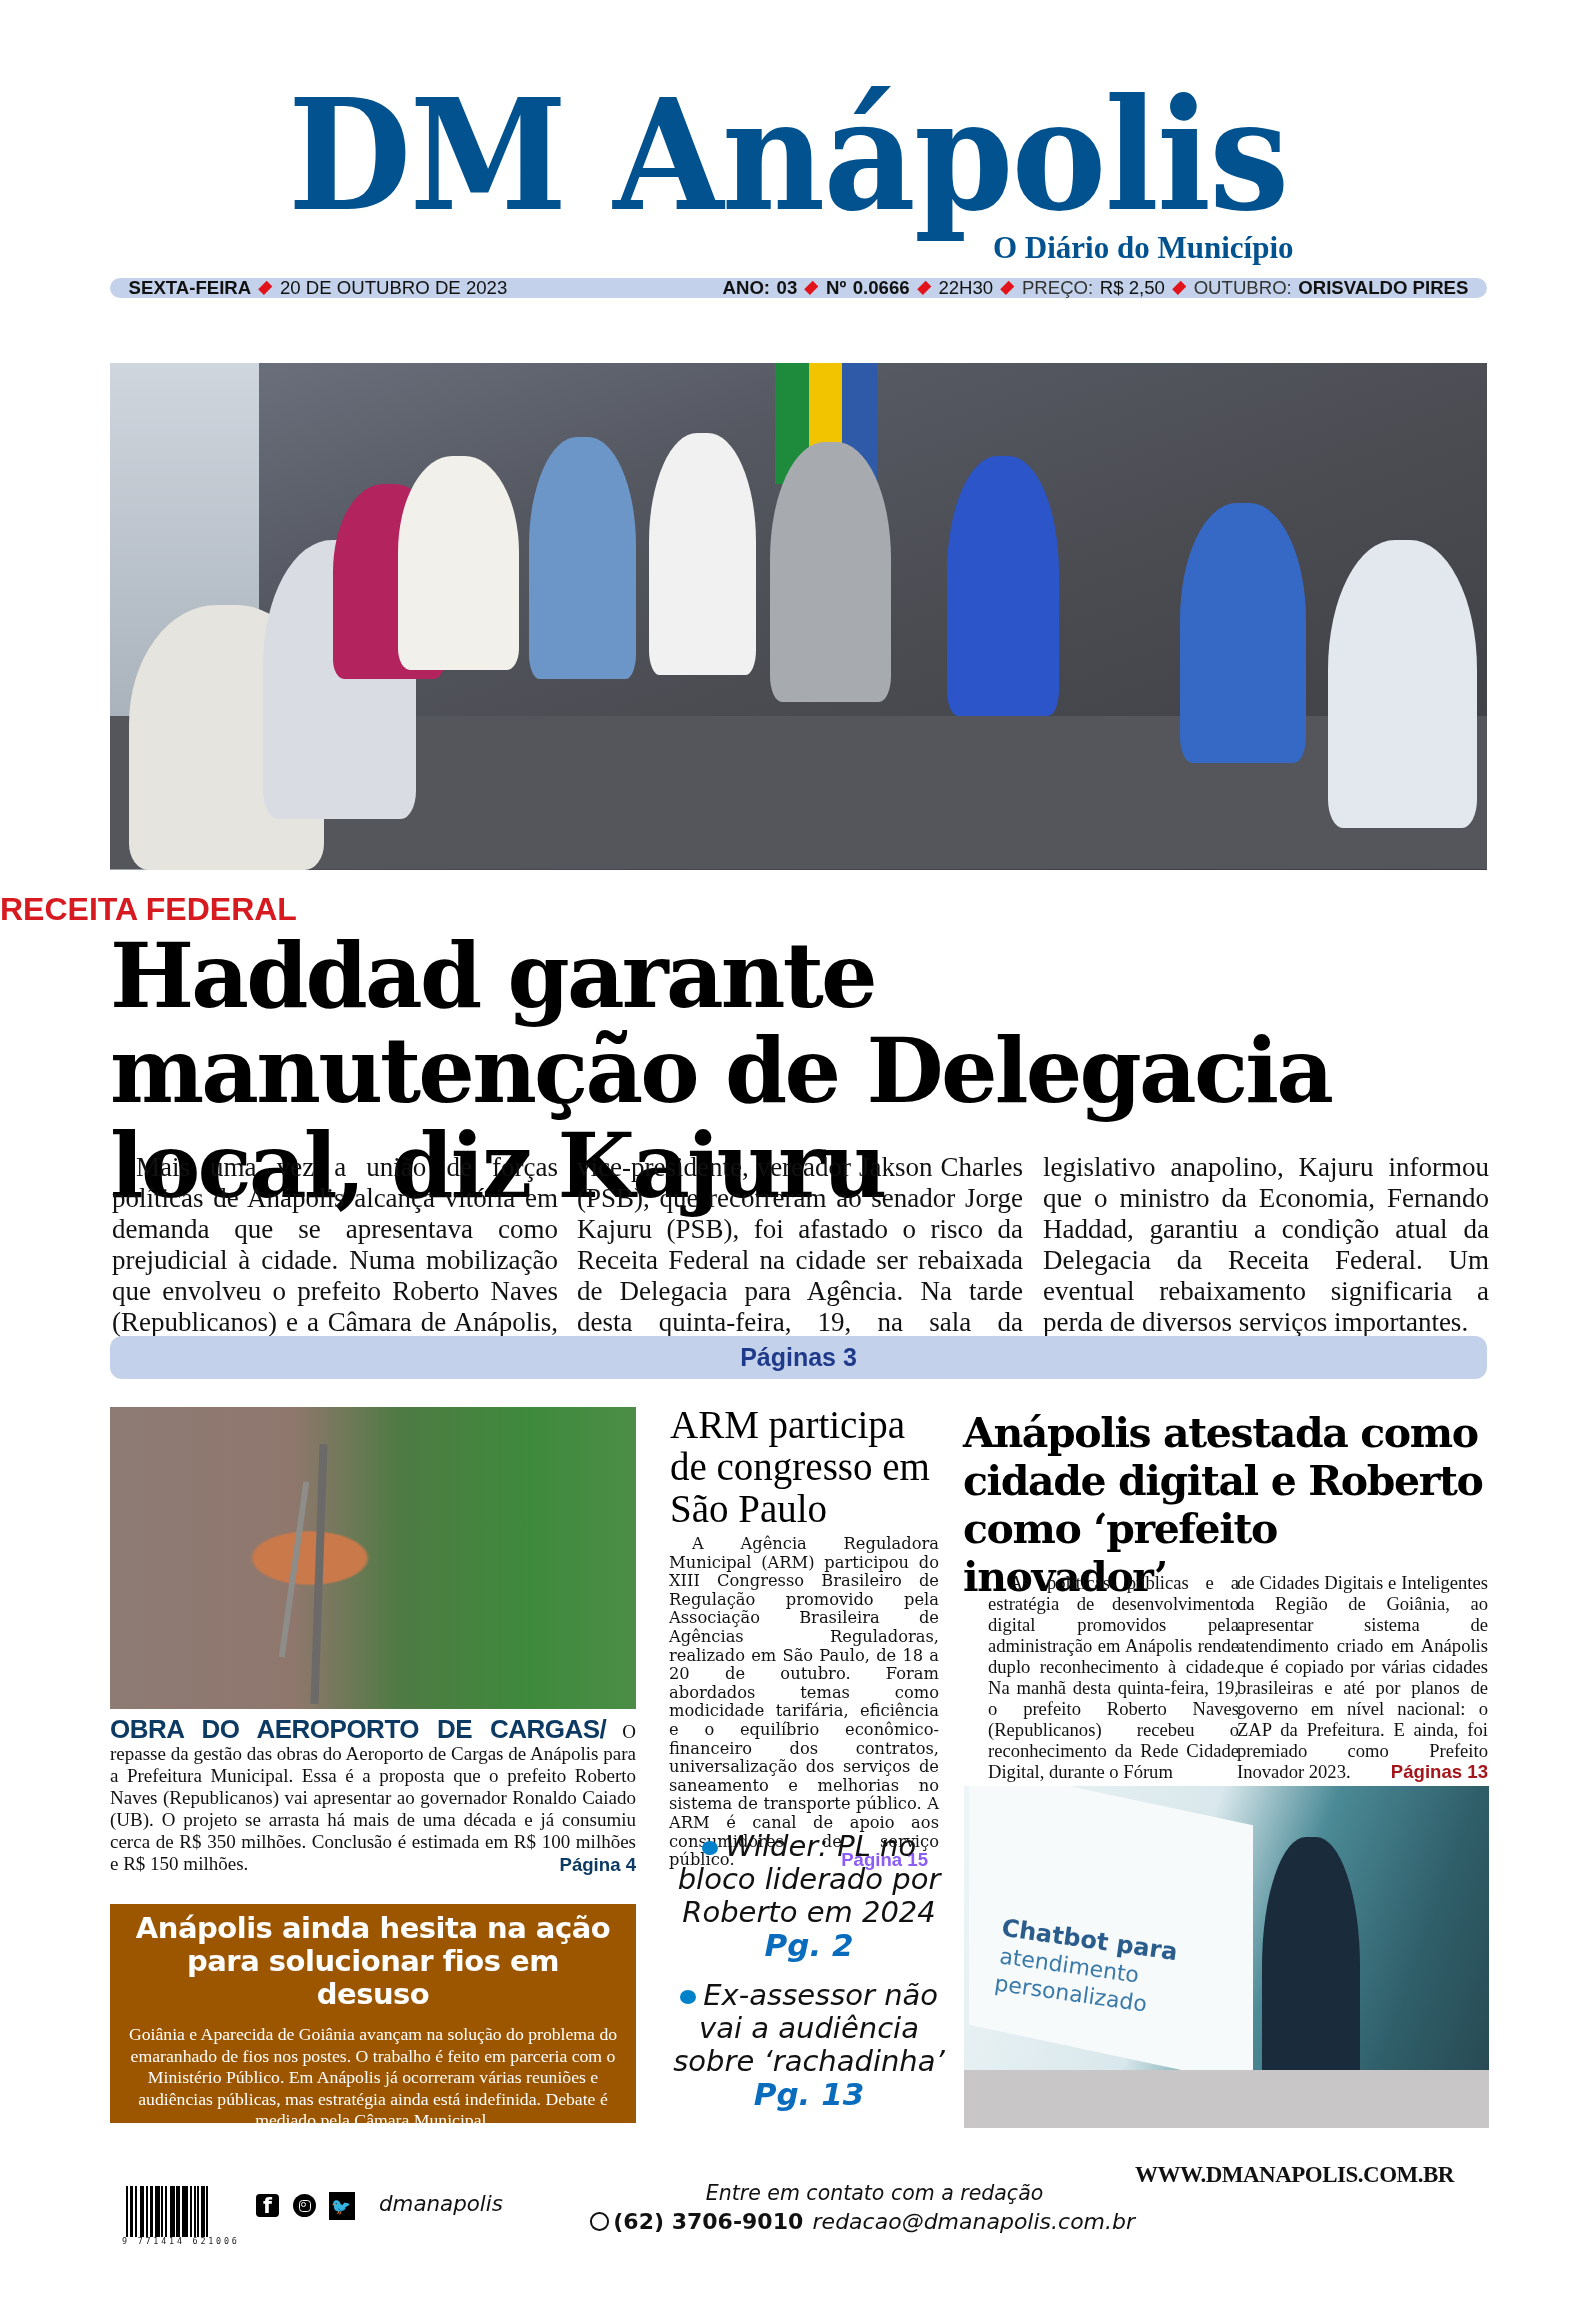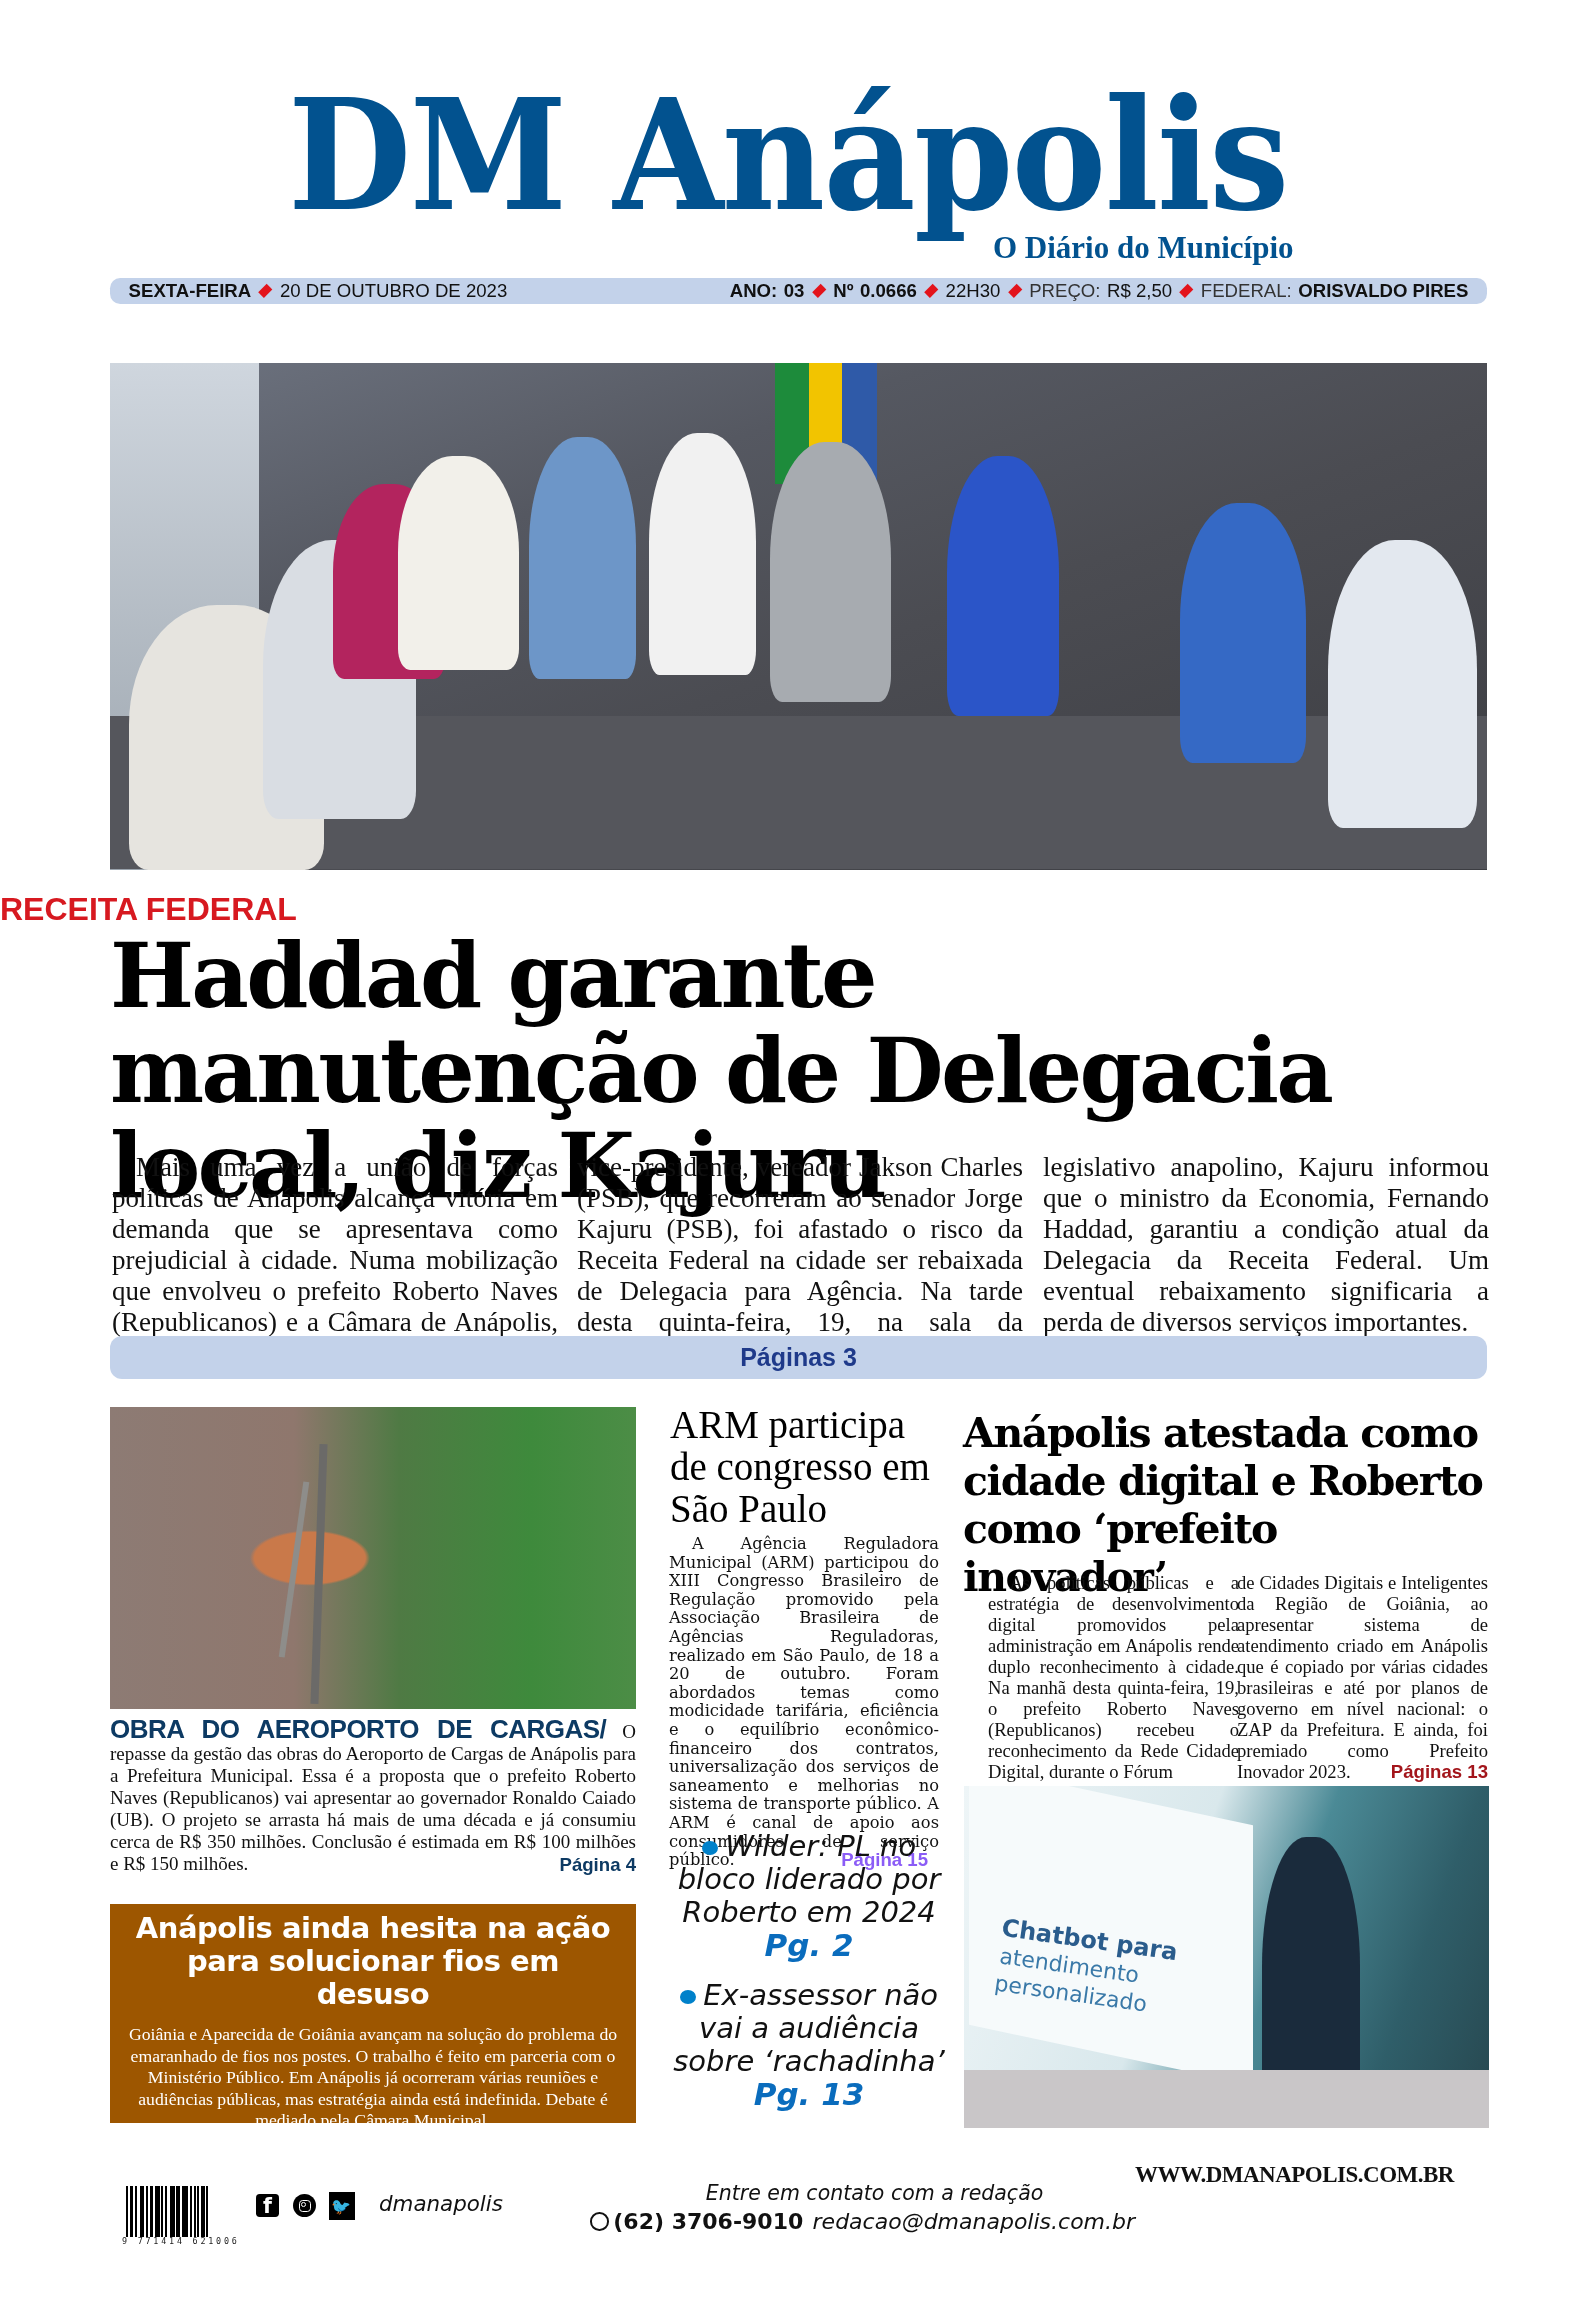--- a/index.html
+++ b/index.html
@@ -4,21 +4,21 @@
 <style>
   html, body { margin: 0; padding: 0; background: #ffffff; }
   body { width: 1593px; height: 2307px; position: relative; overflow: hidden; font-family: "Liberation Serif", serif; color: #111; }
   .abs { position: absolute; }
 
   
   .masthead-title { left: 288px; top: 79px; width: 1023px; height: 153px; font-family: "DejaVu Serif", serif; font-weight: 900; font-size: 153px; line-height: 153px; color: #02528f; letter-spacing: -1.9px; transform: scaleX(0.93); transform-origin: left top; white-space: nowrap; }
   .masthead-sub { left: 993px; top: 230px; font-family: "Liberation Serif", serif; font-weight: bold; font-size: 31px; color: #02528f; white-space: nowrap; }
 
   
-  .infobar { left: 110px; top: 278px; width: 1377px; height: 26px; background: #c3d2ea; border-radius: 10.2px; display: flex; align-items: center; justify-content: space-between; padding: 0 18.6px; box-sizing: border-box; font-family: "Liberation Sans", sans-serif; font-size: 18.6px; color: #111; gap: 48px; }
+  .infobar { left: 110px; top: 278px; width: 1377px; height: 20px; background: #c3d2ea; border-radius: 10.2px; display: flex; align-items: center; justify-content: space-between; padding: 0 18.6px; box-sizing: border-box; font-family: "Liberation Sans", sans-serif; font-size: 18.6px; color: #111; gap: 48px; }
   .infobar .grp { display: flex; align-items: center; gap: 6.5px; white-space: nowrap; }
   .infobar b { font-weight: bold; }
   .infobar .light { color: #333; }
   .diamond { display: inline-block; width: 8.4px; height: 8.4px; background: #e3131b; transform: rotate(45deg) scaleY(1.5); margin: 0 3.7px; }
 
   
   .photo { overflow: hidden; }
   .photo-main { left: 110px; top: 363px; width: 1377px; height: 507px; background: linear-gradient(160deg, #6e7481 0%, #555861 30%, #4b4c52 55%, #3c3d42 100%); }
   .photo-air { left: 110px; top: 1407px; width: 526px; height: 302px; background: radial-gradient(ellipse at 38% 50%, #c9794a 0 12%, transparent 13%), linear-gradient(90deg, #8d7b74 0%, #8f776d 35%, #4f7a44 55%, #3e8a3c 80%, #4c8d46 100%); }
   .photo-stage { left: 964px; top: 1786px; width: 525px; height: 342px; background: linear-gradient(110deg, #eef5f7 0%, #d9e8ec 40%, #4b8a96 58%, #2f5e69 80%, #27474f 100%); }
@@ -100,21 +100,21 @@
     <b>03</b>
     <span class="diamond"></span>
     <b>Nº</b>
     <b>0.0666</b>
     <span class="diamond"></span>
     <span>22H30</span>
     <span class="diamond"></span>
     <span class="light">PREÇO:</span>
     <span>R$ 2,50</span>
     <span class="diamond"></span>
-    <span class="light">FEDERAL:</span>
+    <span class="light">OUTUBRO:</span>
     <b>ORISVALDO PIRES</b>
   </div>
 </div>
 
 <div class="abs photo photo-main" aria-label="photo-meeting-receita-federal">
   <div style="position:absolute;left:0;top:0;width:149px;height:100%;background:linear-gradient(180deg,#cfd6de,#9aa3ac);"></div>
   <div style="position:absolute;left:665px;top:0;width:102px;height:121px;background:linear-gradient(90deg,#1d8b3b 0 33%,#f2c400 33% 66%,#2f5aa8 66%);"></div>
   <div style="position:absolute;left:0;top:353px;width:100%;height:153px;background:#55565c;"></div>
   <div class="people" style="left:18.6px;top:242px;width:195px;height:265px;background:#e6e4df;"></div>
   <div class="people" style="left:153px;top:177px;width:153px;height:279px;background:#d9dde3;"></div>

